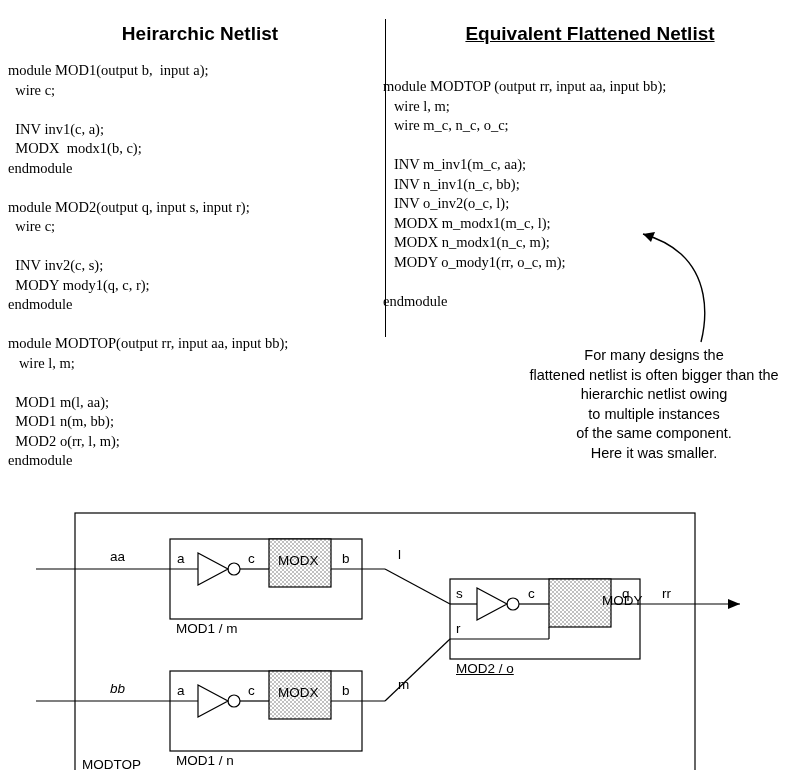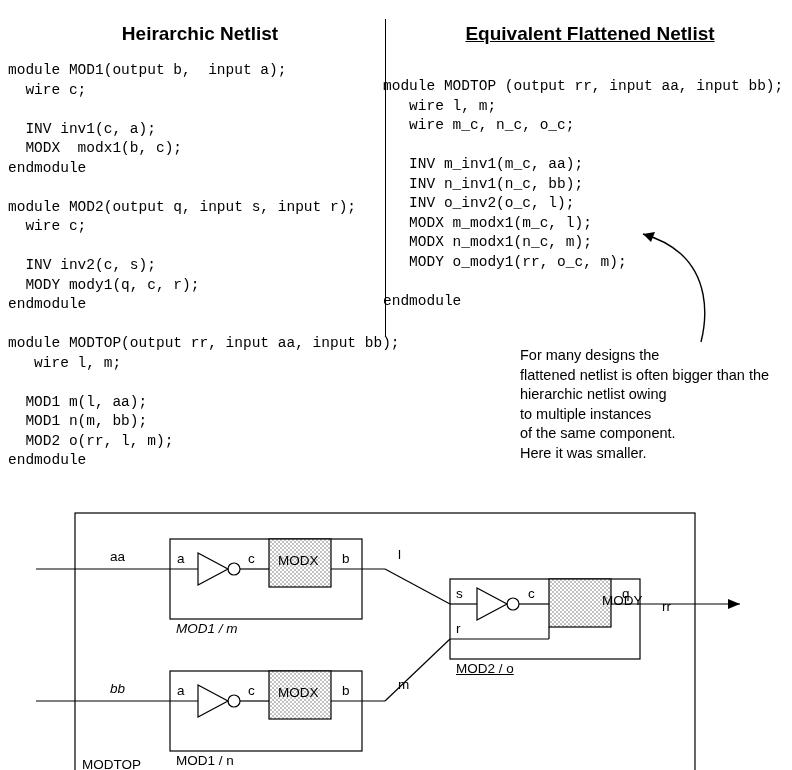--- a/index.html
+++ b/index.html
@@ -38,34 +38,35 @@
     left: 385px;
     top: 0px;
     width: 1px;
     height: 318px;
     background: #000000;
   }
 
   
   .code {
     position: absolute;
-    font-family: Liberation Mono, monospace;
+    font-family: Liberation Serif, serif;
     font-size: 14.5px;
     line-height: 19.5px;
     white-space: pre;
   }
   #code-left  { left: 8px;   top: 42px; }
   #code-right { left: 383px; top: 58px; }
 
   
   #note {
     position: absolute;
     left: 520px;
     top: 327px;
     width: 268px;
+    text-align: center;
     font-size: 14.5px;
     line-height: 19.5px;
     white-space: pre-line;
   }
 
   
   #callout-arrow {
     position: absolute;
     left: 605px;
     top: 195px;
@@ -199,34 +200,34 @@
       <polygon points="740,105 728,100 728,110" fill="#000"></polygon>
     </svg>
 
     
     <div class="lbl" style="left:110px; top:50px;">aa</div>
     <div class="lbl" style="left:177px; top:52px;">a</div>
     <div class="lbl" style="left:248px; top:52px;">c</div>
     <div class="lbl" style="left:278px; top:54px;">MODX</div>
     <div class="lbl" style="left:342px; top:52px;">b</div>
     <div class="lbl" style="left:398px; top:48px;">l</div>
-    <div class="lbl" style="left:176px; top:122px;font-style:italic;">MOD1 / m</div>
+    <div class="lbl" style="left:176px; top:122px;">MOD1 / m</div>
 
     <div class="lbl" style="left:110px; top:182px;font-style:italic;">bb</div>
     <div class="lbl" style="left:177px; top:184px;">a</div>
     <div class="lbl" style="left:248px; top:184px;">c</div>
     <div class="lbl" style="left:278px; top:186px;">MODX</div>
     <div class="lbl" style="left:342px; top:184px;">b</div>
     <div class="lbl" style="left:398px; top:178px;">m</div>
     <div class="lbl" style="left:176px; top:254px;">MOD1 / n</div>
 
     <div class="lbl" style="left:456px; top:87px;">s</div>
     <div class="lbl" style="left:528px; top:87px;">c</div>
     <div class="lbl" style="left:456px; top:122px;">r</div>
     <div class="lbl" style="left:558px; top:94px;padding-left:44px;">MODY</div>
     <div class="lbl" style="left:622px; top:87px;">q</div>
-    <div class="lbl" style="left:662px; top:100px;">rr</div>
+    <div class="lbl" style="left:662px; top:87px;">rr</div>
     <div class="lbl" style="left:456px; top:162px;text-decoration:underline;">MOD2 / o</div>
 
     <div class="lbl" style="left:82px; top:258px;">MODTOP</div>
   </div>
 
 </div>
 
 </body></html>

